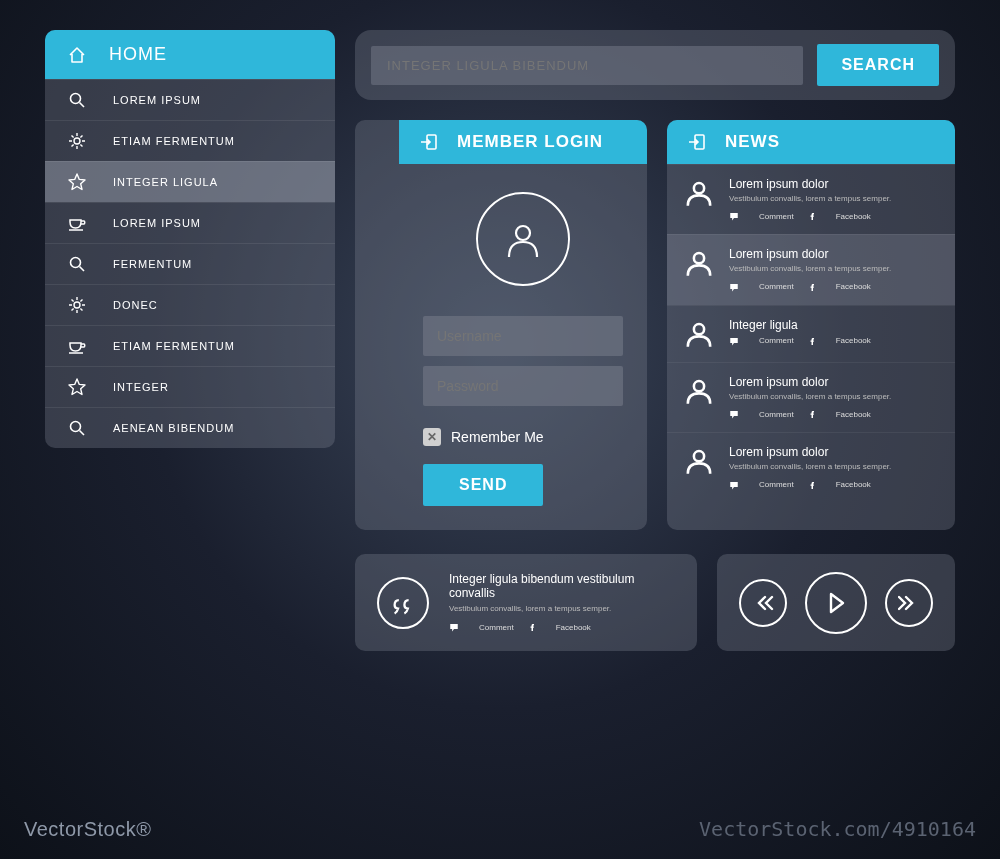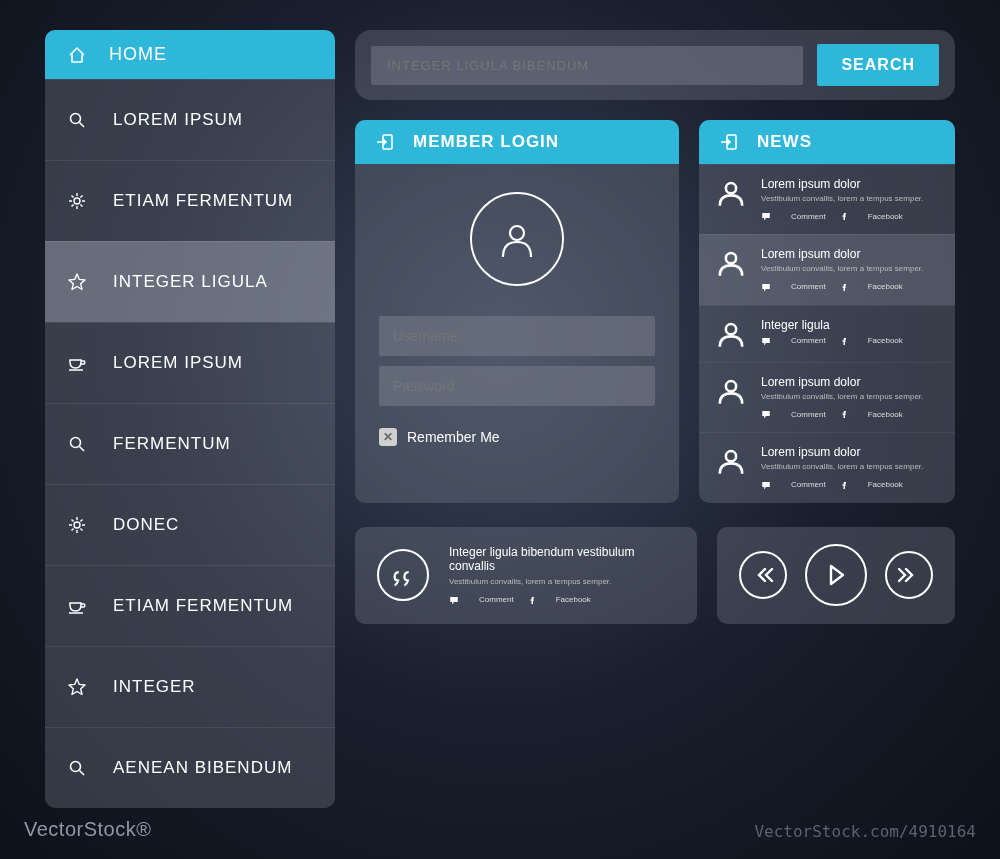--- a/index.html
+++ b/index.html
@@ -15,22 +15,22 @@
 .col-left { width: 290px; display: flex; flex-direction: column; gap: 20px; }
 .col-right { flex: 1; display: flex; flex-direction: column; gap: 20px; }
 
 
 .sidebar { background: rgba(120,125,140,0.35); border-radius: 10px; overflow: hidden; }
 .sidebar-header {
   background: #2fb7da; padding: 14px 22px; display: flex; align-items: center; gap: 22px;
   font-weight: normal; font-size: 18px; letter-spacing: 1px;
 }
 .sidebar-item {
-  padding: 30px 22px; display: flex; align-items: center; gap: 26px;
-  border-top: 1px solid rgba(255,255,255,0.08); font-size: 17px; letter-spacing: 1px;
+  padding: 10px 22px; display: flex; align-items: center; gap: 26px;
+  border-top: 1px solid rgba(255,255,255,0.08); font-size: 11px; letter-spacing: 1px;
   cursor: pointer;
 }
 .sidebar-item.active { background: rgba(150,155,170,0.5); }
 .sidebar-item .icon { width: 20px; height: 20px; display: flex; align-items: center; justify-content: center; }
 
 
 .search-bar {
   background: rgba(120,125,140,0.35); border-radius: 16px; padding: 14px 16px;
   display: flex; align-items: center; gap: 14px;
 }
@@ -39,21 +39,21 @@
   color: #d8d8d8; font-size: 13px; letter-spacing: 1px; border-radius: 2px;
 }
 .search-btn {
   background: #2fb7da; border: none; color: #fff; font-weight: bold; font-size: 16px;
   padding: 12px 24px; letter-spacing: 1px; cursor: pointer; border-radius: 2px;
 }
 
 
 .panels-row { display: flex; gap: 20px; }
 .panel { background: rgba(120,125,140,0.35); border-radius: 10px; overflow: hidden; flex: 1; }
-.panel-login { width: 324px; flex: none; }
+.panel-login { width: 292px; flex: none; padding-left: 44px; }
 .panel-news { flex: 1; }
 .panel-header {
   background: #2fb7da; padding: 12px 20px; display: flex; align-items: center; gap: 18px;
   font-weight: bold; font-size: 17px; letter-spacing: 1px;
 }
 
 
 .login-body { padding: 28px 24px 24px; }
 .avatar-ring {
   width: 94px; height: 94px; border: 2.5px solid #fff; border-radius: 50%;
@@ -106,21 +106,21 @@
 }
 .media-btn {
   border: 2.5px solid #fff; border-radius: 50%; background: transparent;
   display: flex; align-items: center; justify-content: center; cursor: pointer;
 }
 .media-btn.small { width: 48px; height: 48px; }
 .media-btn.large { width: 62px; height: 62px; }
 
 
 .watermark-bl { position: absolute; bottom: 18px; left: 24px; color: #8e98a8; font-size: 20px; font-weight: 300; letter-spacing: 0.5px; }
-.watermark-br { position: absolute; bottom: 18px; right: 24px; color: #5b6372; font-family: monospace; font-size: 16px; }
+.watermark-br { position: absolute; bottom: 18px; right: 24px; color: #5b6372; font-family: monospace; font-size: 20px; }
 
 svg { display: block; }
 </style>
 </head>
 <body>
 
 <svg width="0" height="0" style="position:absolute">
 <defs>
 <g id="i-home">
         <path d="M3 10 L10 3 L17 10 M5 9 V17 H15 V9" stroke="#fff" stroke-width="1.6" fill="none" stroke-linejoin="round"></path>
@@ -282,20 +282,21 @@
             <svg width="40" height="40" viewBox="0 0 40 40">
                 <use href="#i-user-lg"></use>
               </svg>
           </div>
           <input class="login-input" placeholder="Username" style="">
           <input class="login-input" type="password" placeholder="Password" style="">
           <div class="remember-row">
             <div class="checkbox">✕</div>
             <span>Remember Me</span>
           </div>
+          <button class="send-btn">SEND</button>
         </div>
       </div>
 
       <div class="panel panel-news">
         <div class="panel-header">
           <span>
               <svg width="20" height="20">
                 <use href="#i-login"></use>
               </svg>
             </span>

